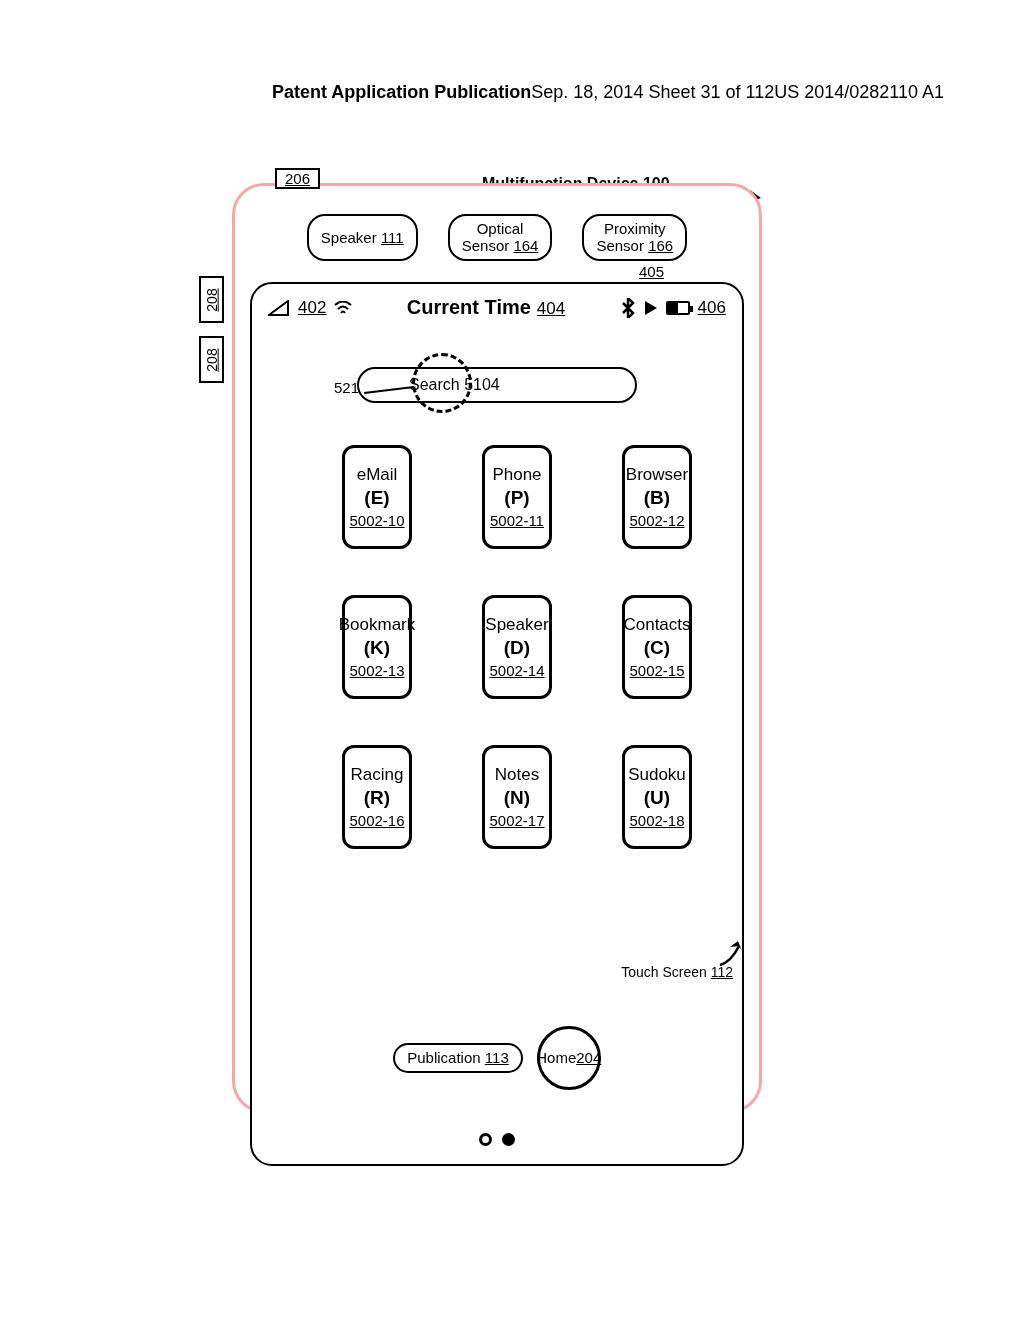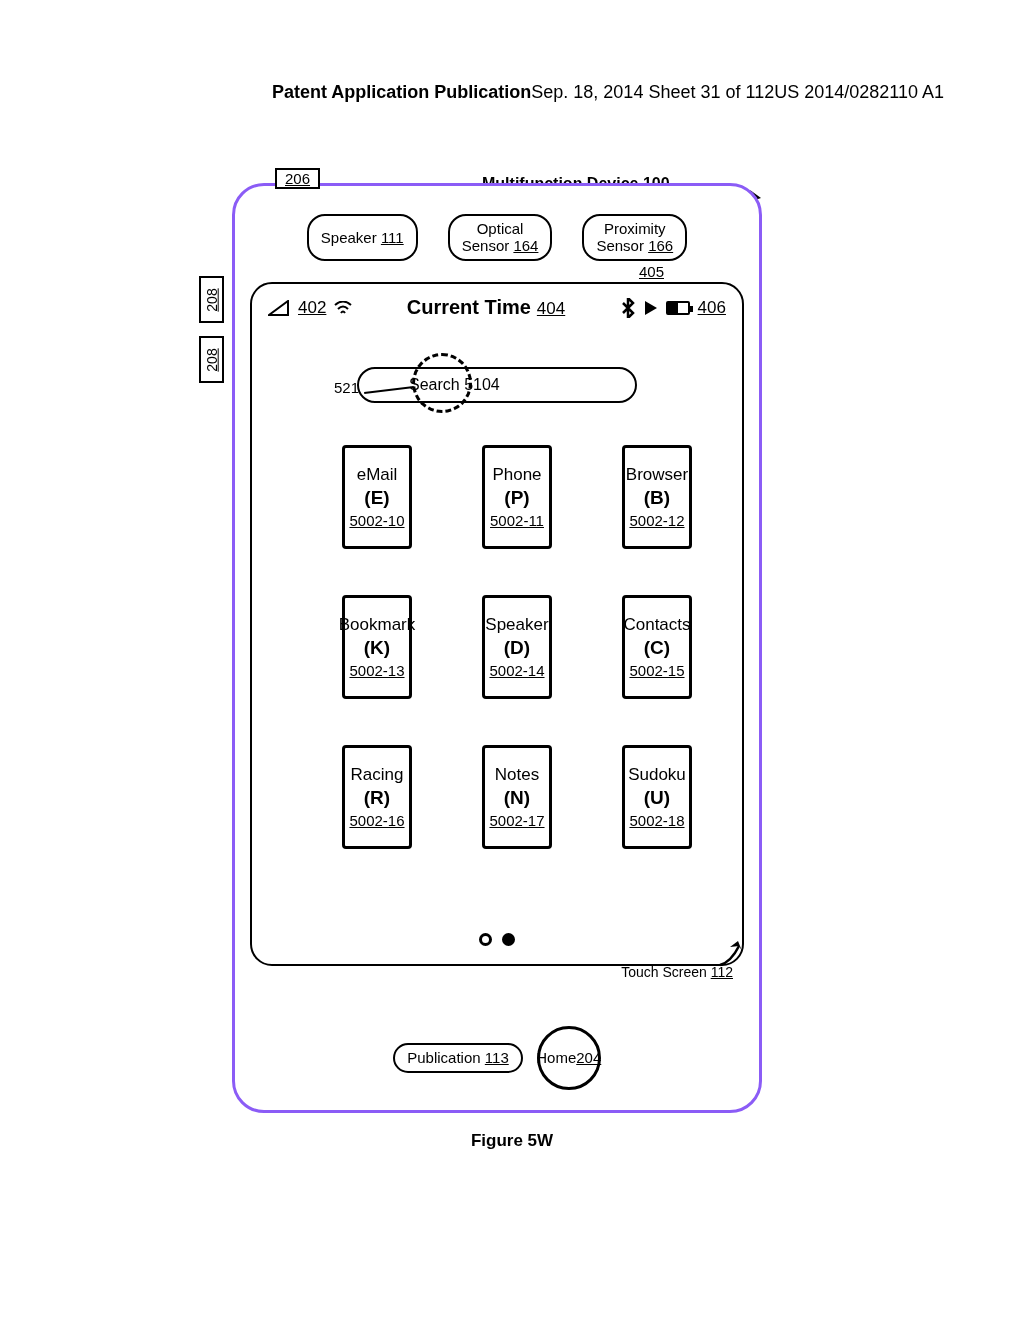--- a/index.html
+++ b/index.html
@@ -34,21 +34,21 @@
     font-weight: bold;
   }
   .leader-arrow {
     position: absolute;
     top: -2px;
     left: 480px;
     width: 50px;
     height: 25px;
   }
   .device-frame {
-    border: 3px solid #8b5cf6;
+    border: 3px solid #fca5a5;
     border-radius: 32px;
     width: 530px;
     height: 930px;
     margin-top: 16px;
     position: relative;
     background: #fff;
   }
   .ref-206 {
     position: absolute;
     top: -18px;
@@ -97,21 +97,21 @@
     font-size: 15px;
     text-decoration: underline;
   }
   .screen {
     border: 2px solid #000;
     border-radius: 22px;
     position: absolute;
     top: 96px;
     left: 15px;
     right: 15px;
-    height: 684px;
+    height: 884px;
     background: #fff;
   }
   .status-bar {
     display: flex;
     align-items: center;
     gap: 10px;
     padding: 12px 16px 0 16px;
     font-size: 19px;
   }
   .status-bar .u { text-decoration: underline; font-size:17px; }
@@ -169,21 +169,21 @@
   .app-grid {
     display:grid;
     grid-template-columns: repeat(3, 110px);
     column-gap: 30px;
     row-gap: 46px;
     justify-content: center;
     margin-top: 42px;
   }
   .app-icon {
     border: 3px solid #000;
-    border-radius: 4px;
+    border-radius: 12px;
     height: 104px;
     display:flex;
     flex-direction:column;
     align-items:center;
     justify-content:center;
     text-align:center;
     font-size: 17px;
     line-height:1.3;
     margin-left:40px;
   }

